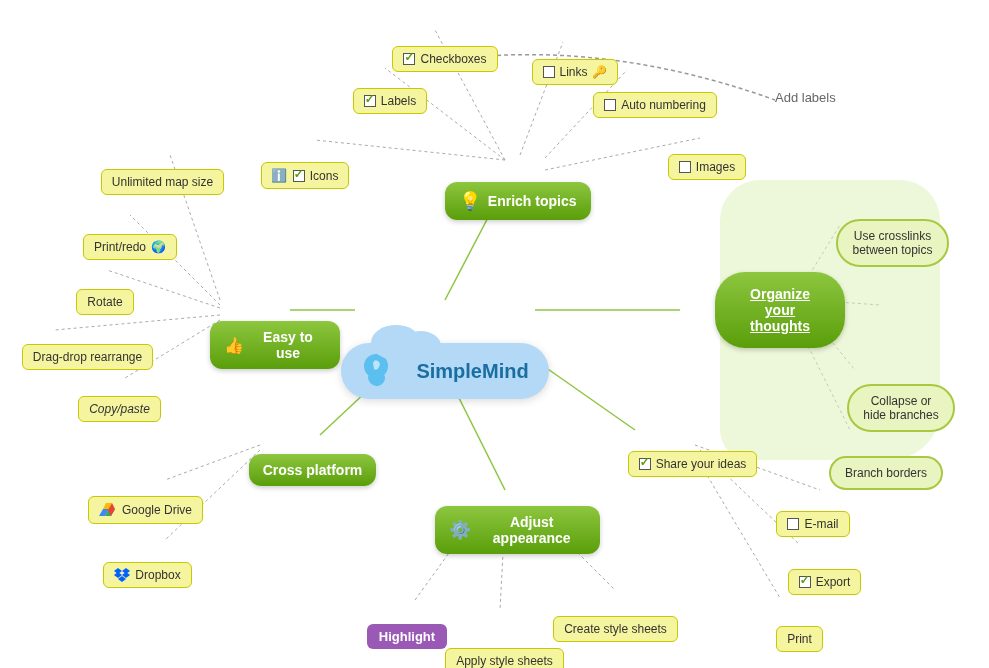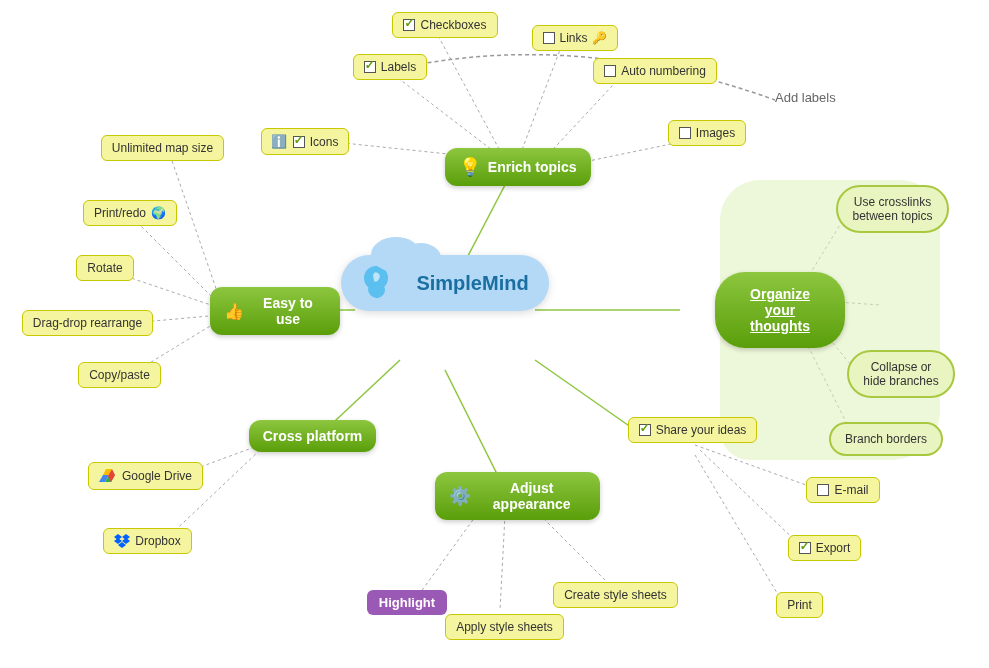--- a/index.html
+++ b/index.html
@@ -21,23 +21,24 @@
       top: 0; left: 0;
       width: 989px;
       height: 668px;
       pointer-events: none;
       z-index: 0;
     }
     .node {
       position: absolute;
       z-index: 2;
       display: flex;
-      align-items: flex-start;
+      align-items: flex-end;
       justify-content: center;
       text-align: center;
+      margin-top: 34px;
     }
     
     .center-node {
       left: 350px;
       top: 255px;
       width: 190px;
       height: 110px;
     }
     .cloud-shape {
       background: #b3d9f7;
@@ -351,21 +352,21 @@
         <span>Rotate</span>
       </div>
   </div>
 
   <div class="node" style="left:10px;top:310px;width:155px;">
     <div class="small-node">
         <span>Drag-drop rearrange</span>
       </div>
   </div>
 
-  <div class="node" style="left:72px;top:362px;width:95px;">
+  <div class="node" style="left:72px;top:362px;width:95px;font-style:italic;">
     <div class="small-node">
         <span>Copy/paste</span>
       </div>
   </div>
 
   <div class="node" style="left:88px;top:462px;width:115px;">
     <div class="small-node">
       <svg width="18" height="16" viewBox="0 0 18 16">
         <polygon points="6,14 0,14 4,7 10,7" fill="#4285f4"></polygon>
         <polygon points="12,14 6,14 10,7 16,7" fill="#34a853"></polygon>
@@ -398,21 +399,21 @@
         <span>Apply style sheets</span>
       </div>
   </div>
 
   <div class="node" style="left:553px;top:582px;width:125px;">
     <div class="small-node">
         <span>Create style sheets</span>
       </div>
   </div>
 
-  <div class="node" style="left:798px;top:477px;width:90px;">
+  <div class="node" style="left:768px;top:477px;width:90px;">
     <div class="small-node">
         <span class="checkbox"></span>
         <span>E-mail</span>
       </div>
   </div>
 
   <div class="node" style="left:782px;top:535px;width:85px;">
     <div class="small-node">
         <span class="checkbox checked"></span>
         <span>Export</span>

